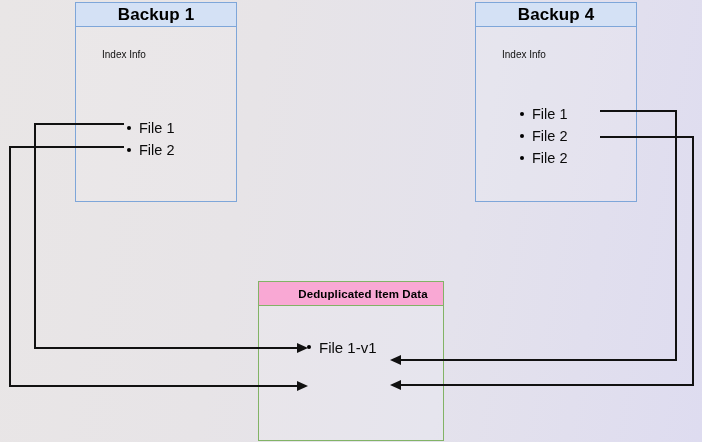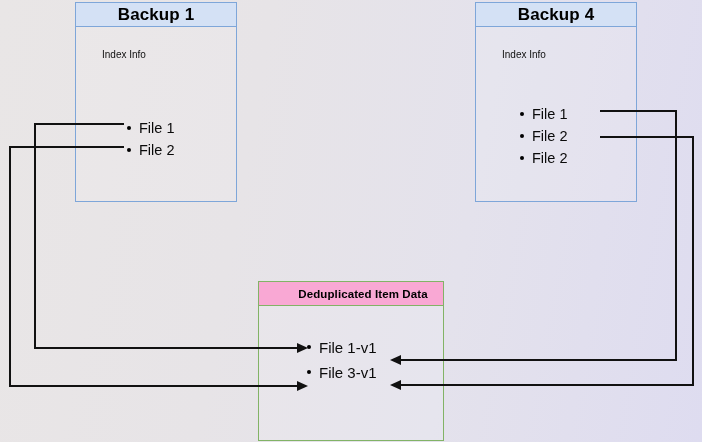--- a/index.html
+++ b/index.html
@@ -124,21 +124,20 @@
         <li>File 2</li>
       </ul>
     </div>
   </div>
 
   <div class="node green" style="left:258px; top:281px; width:186px; height:160px;">
     <div class="node-header">Deduplicated Item Data</div>
     <div class="node-body">
       <ul class="bullets dedup" style="left:47px; top:29px;">
         <li>File 1-v1</li>
-        <li>File 3-v1</li>
       </ul>
     </div>
   </div>
 
   <svg id="wires" viewBox="0 0 702 442">
 
     <g>
       <path d="M124,124 L35,124 L35,348 L297,348"></path>
       <polygon points="297,343 308,348 297,353"></polygon>
     </g>

